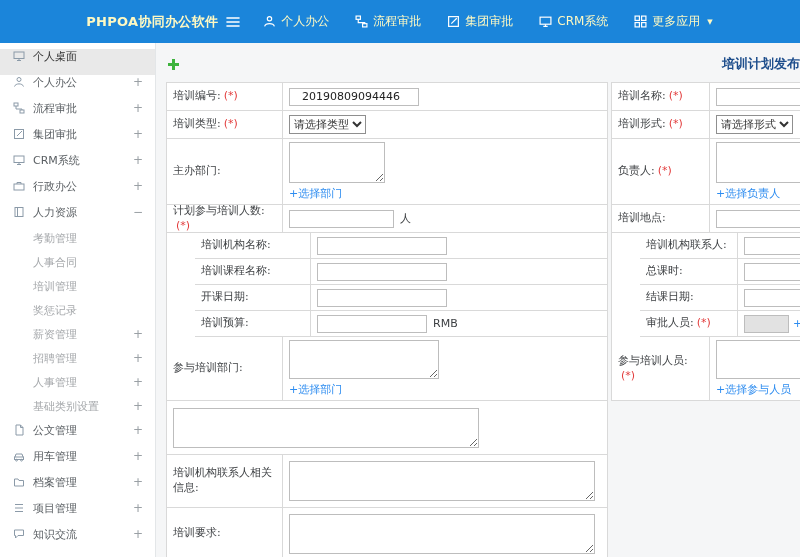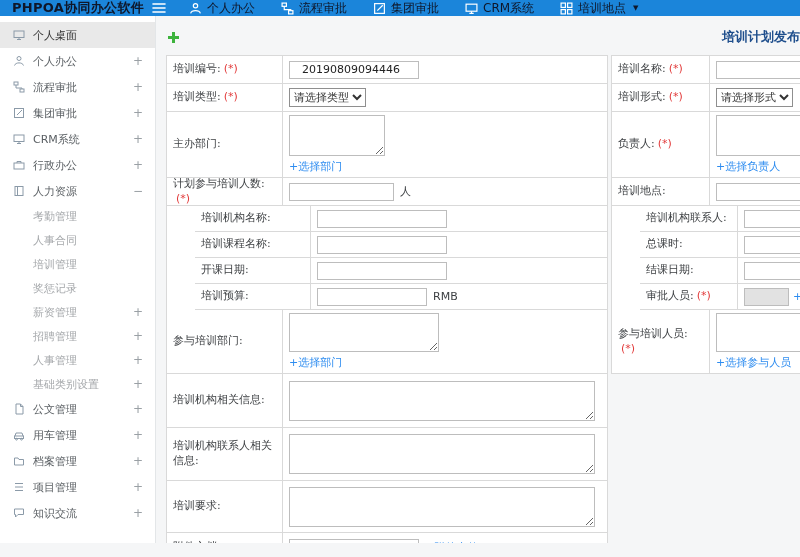--- a/index.html
+++ b/index.html
@@ -4,30 +4,30 @@
 <style>
   * { margin:0; padding:0; box-sizing:border-box; }
   html,body { width:800px; height:557px; overflow:hidden; }
   body {
     background:#f5f6f7;
     font-family:"DejaVu Sans","Liberation Sans",sans-serif;
     font-size:12px;
     color:#333;
   }
   
-  .topbar { height:16px; background:#1b85da; display:flex; align-items:center; color:#0f172a; }
+  .topbar { height:43px; background:#1b85da; display:flex; align-items:center; color:#fef9c3;justify-content:center; }
   .logo { flex:0 0 146px; padding-left:12px; font-size:13px; font-weight:bold; letter-spacing:.3px; white-space:nowrap; }
   .hamburger { width:26px; height:30px; display:flex; align-items:center; justify-content:center; cursor:pointer; margin-right:4px; }
   .topnav { display:flex; height:100%; align-items:center; }
   .nav-item { display:flex; align-items:center; gap:5px; padding:0 13px; height:100%; font-size:12px; cursor:pointer; white-space:nowrap; }
   .caret { font-size:7px; margin-left:2px; }
   
   .layout { display:flex; height:527px; }
   .sidebar { flex:0 0 156px; background:#fff; border-right:1px solid #e3e6e8; padding-top:6px; overflow:hidden; }
-  .side-item { height:26px; display:flex; align-items:center; padding:0 12px; font-size:11px; color:#5a5f63; cursor:pointer; white-space:nowrap; }
+  .side-item { height:26px; display:flex; padding:0 12px; font-size:11px; color:#5a5f63; cursor:pointer; white-space:nowrap; }
   .side-item .sicon { width:13px; height:13px; margin-right:8px; display:flex; align-items:center; justify-content:center; flex:none; }
   .side-item.active { background:#e9e9e9; color:#333; }
   .side-item.sub { height:24px; padding-left:33px; color:#a5a8ab; }
   .expander { margin-left:auto; color:#9aa0a5; font-size:12px; }
   .content { flex:1; padding:10px 0 0 10px; overflow:hidden; }
   .page-title { display:flex; align-items:center; gap:5px; margin:2px 0 9px 2px;justify-content:space-between; }
   .page-title .ptext { font-size:13px; font-weight:bold; color:#1e4e8c; }
   
   .form-wrap { display:flex; align-items:flex-start; gap:3px; }
   .fcol { background:#fff; border-top:1px solid #d9d9d9; border-left:1px solid #d9d9d9; }
@@ -105,21 +105,21 @@
     </div>
     <div class="nav-item">
       <span class="sicon">
         <svg width="13" height="13" viewBox="0 0 12 12" fill="none" stroke="#fff" stroke-width="1.1">
             <rect x="1" y="1" width="4" height="4"></rect>
             <rect x="7" y="1" width="4" height="4"></rect>
             <rect x="1" y="7" width="4" height="4"></rect>
             <rect x="7" y="7" width="4" height="4"></rect>
           </svg>
       </span>
-      <span>培训地点</span>
+      <span>更多应用</span>
       <span class="caret">▼</span>
     </div>
   </nav>
 </header>
 
 <div class="layout">
 
   <aside class="sidebar">
     <div class="side-item active">
       <span class="sicon">
@@ -358,23 +358,20 @@
         <div class="frow r64">
           <div class="cell cl">
             <span class="labwrap"><span>参与培训部门:</span></span>
           </div>
           <div class="cell fld stack">
             <textarea class="ta ta-m" style=""></textarea>
             <a class="link">+选择部门</a>
           </div>
         </div>
         <div class="frow r54">
-          <div class="cell cl">
-            <span class="labwrap"><span>培训机构相关信息:</span></span>
-          </div>
           <div class="cell fld">
             <textarea class="ta ta-big" style=""></textarea>
           </div>
         </div>
         <div class="frow r53">
           <div class="cell cl">
             <span class="labwrap"><span>培训机构联系人相关信息:</span></span>
           </div>
           <div class="cell fld">
             <textarea class="ta ta-big" style=""></textarea>

